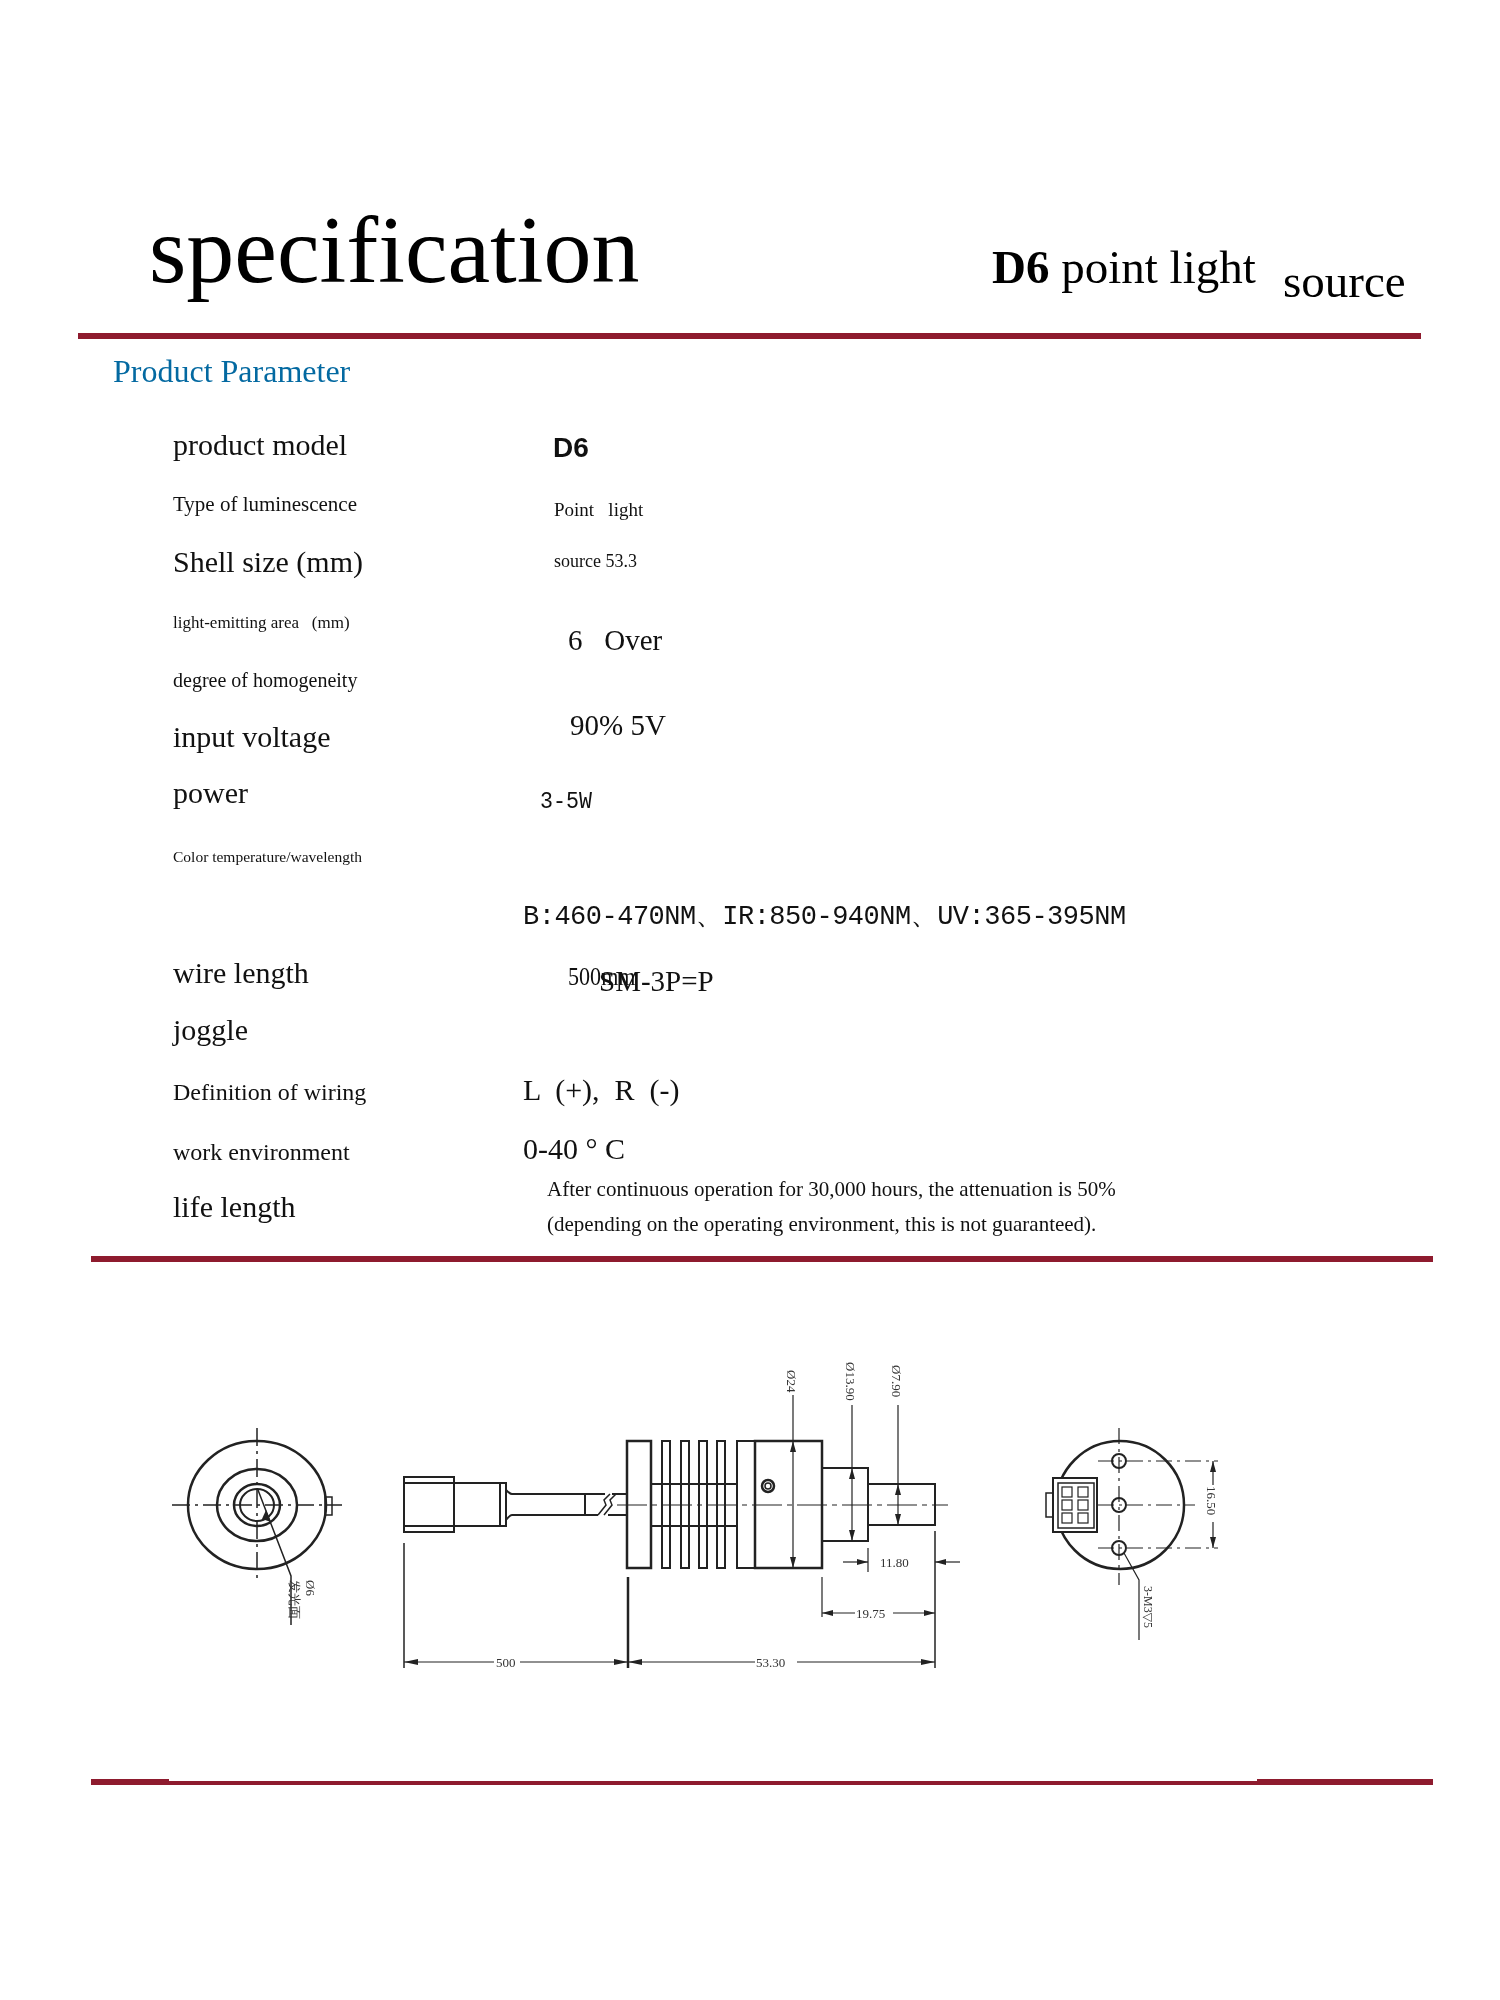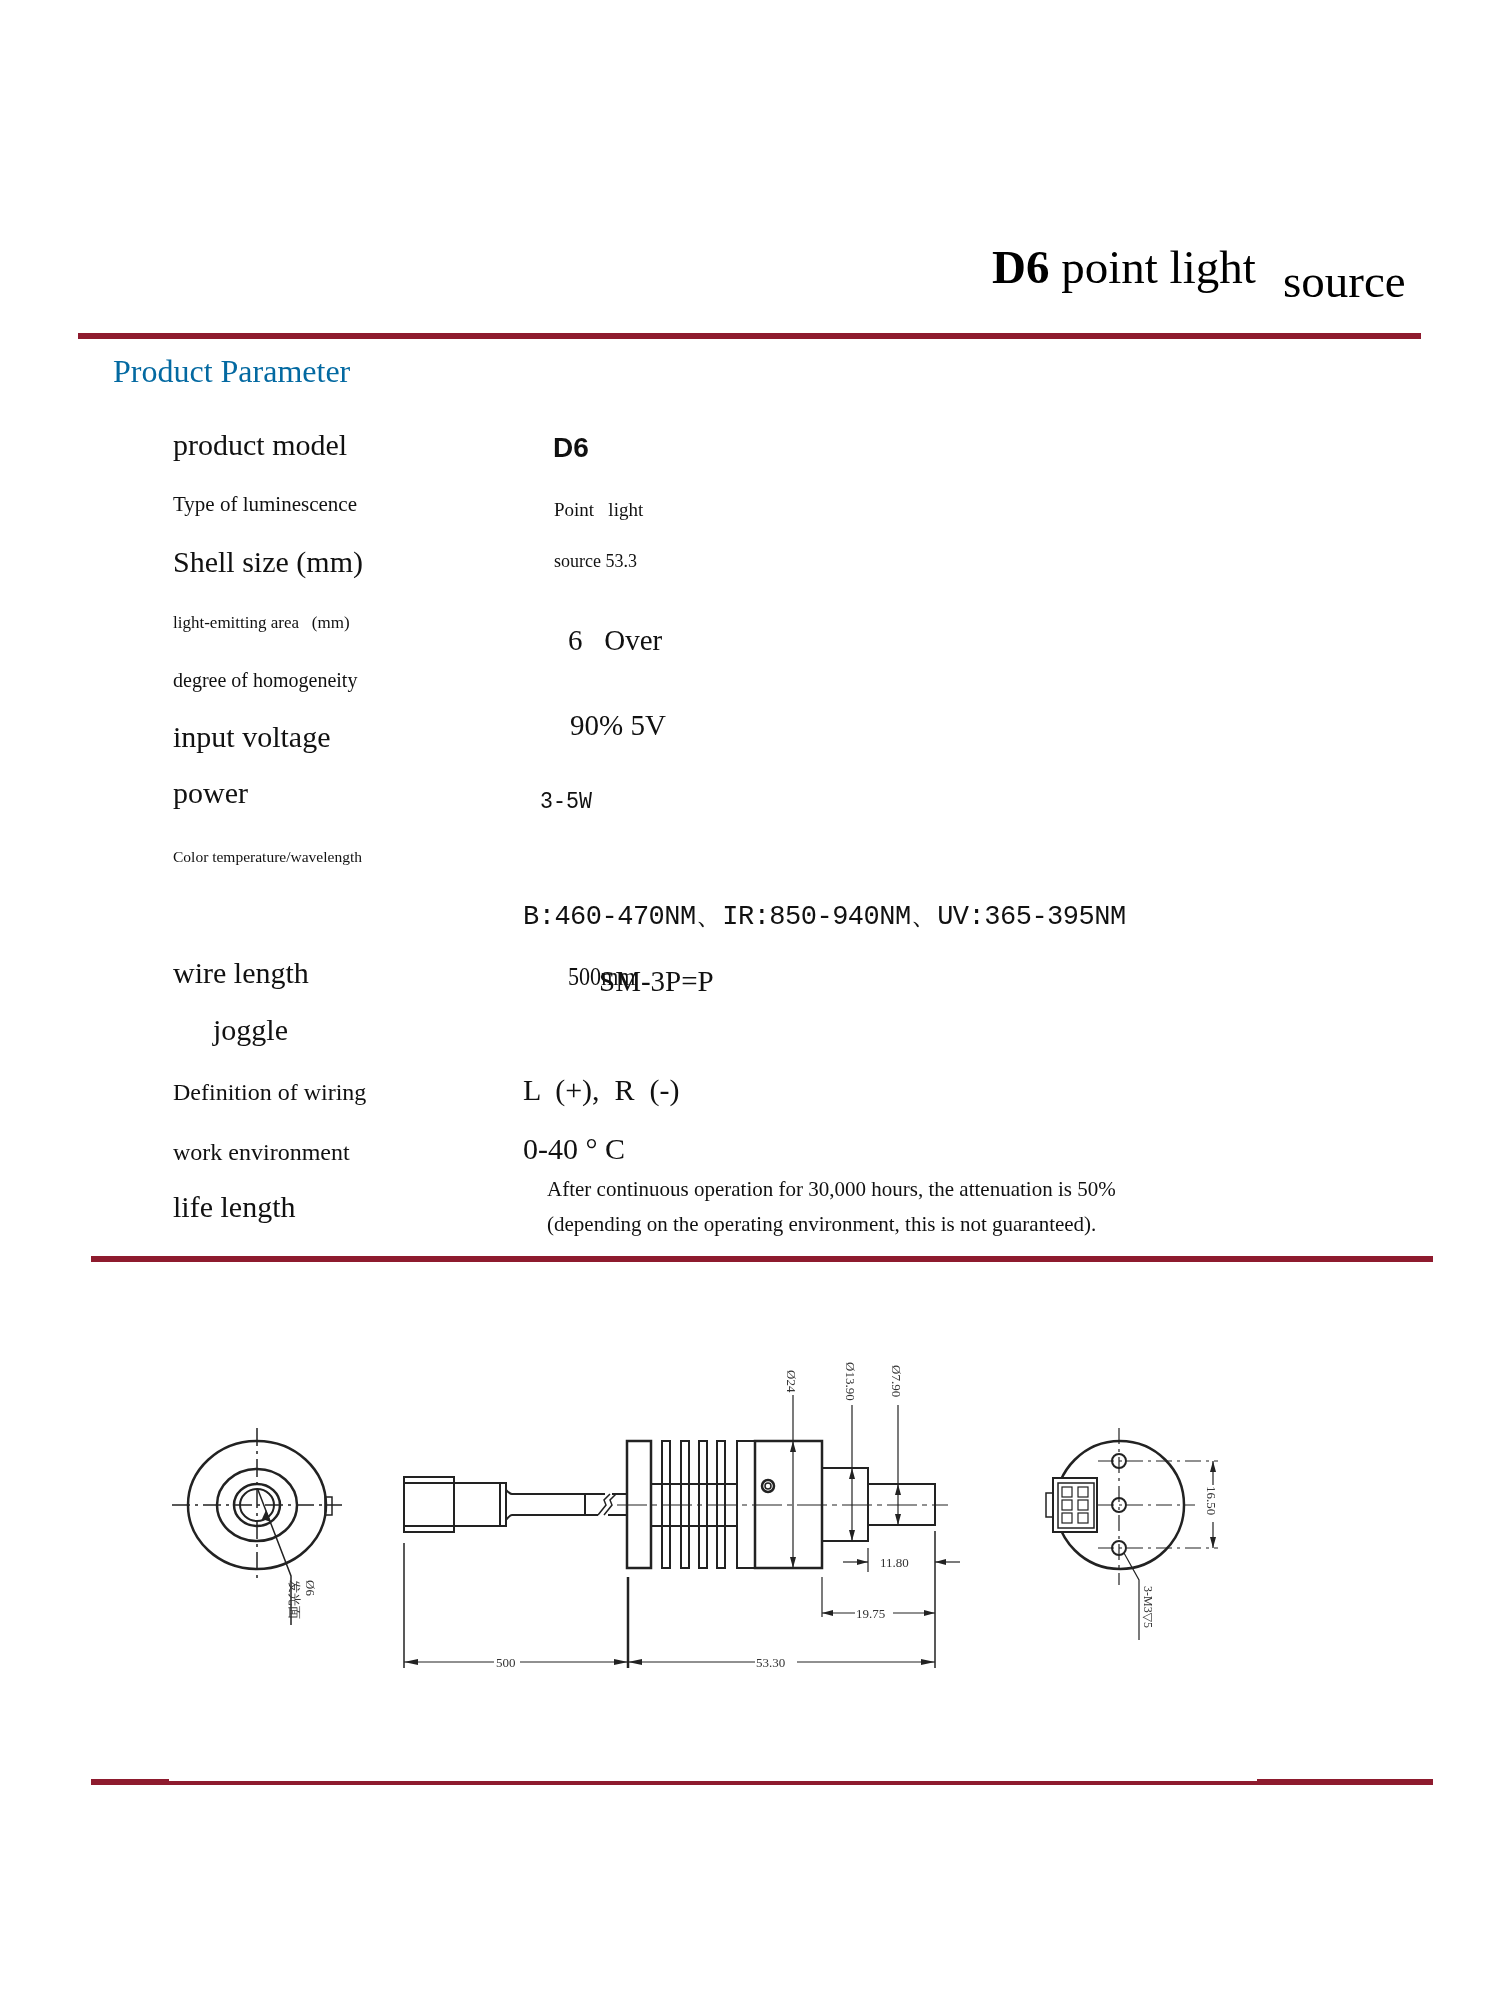--- a/index.html
+++ b/index.html
@@ -16,40 +16,41 @@
   .section { font-size: 32px; left: 113px; top: 355px; color: #0369a1; }
   .lbl { left: 173px; }
   .diagram { position: absolute; left: 0; top: 1330px; width: 1500px; height: 370px; }
   .diagram svg { display: block; }
 </style>
 </head>
 <body>
 
 <div class="page">
 
+  <div class="t title">specification</div>
   <div class="t subtitle">
     <b>D6</b>
     <span>point light</span>
   </div>
   <div class="t subtitle2">source</div>
 
   <div class="rule" style="left:78px;top:333px;width:1343px;height:6px;"></div>
 
   <div class="t section">Product Parameter</div>
 
   <div class="t lbl" style="font-size:30px;top:430px;">product model</div>
   <div class="t lbl" style="font-size:21px;top:494px;">Type of luminescence</div>
   <div class="t lbl" style="font-size:30px;top:547px;">Shell size (mm)</div>
   <div class="t lbl" style="font-size:17px;top:614px;white-space:pre;">light-emitting area   (mm)</div>
   <div class="t lbl" style="font-size:20px;top:670px;">degree of homogeneity</div>
   <div class="t lbl" style="font-size:30px;top:722px;">input voltage</div>
   <div class="t lbl" style="font-size:30px;top:778px;">power</div>
   <div class="t lbl" style="font-size:15.5px;top:849px;">Color temperature/wavelength</div>
   <div class="t lbl" style="font-size:30px;top:958px;">wire length</div>
-  <div class="t lbl" style="font-size:30px;top:1015px;margin-left:40px;">joggle</div>
+  <div class="t lbl" style="font-size:30px;top:1015px;">joggle</div>
   <div class="t lbl" style="font-size:24px;top:1080px;">Definition of wiring</div>
   <div class="t lbl" style="font-size:24px;top:1140px;">work environment</div>
   <div class="t lbl" style="font-size:30px;top:1192px;">life length</div>
 
   <div class="t sans" style="font-size:28px;font-weight:bold;left:553px;top:434px;">D6</div>
   <div class="t" style="font-size:19px;left:554px;top:500px;white-space:pre;">Point   light</div>
   <div class="t" style="font-size:18px;left:554px;top:552px;">source 53.3</div>
   <div class="t" style="font-size:29px;left:568px;top:626px;white-space:pre;">6   Over</div>
   <div class="t" style="font-size:29px;left:570px;top:711px;">90% 5V</div>
   <div class="t mono" style="font-size:24px;left:540px;top:790px;transform:scaleX(0.9);transform-origin:left top;">3-5W</div>

